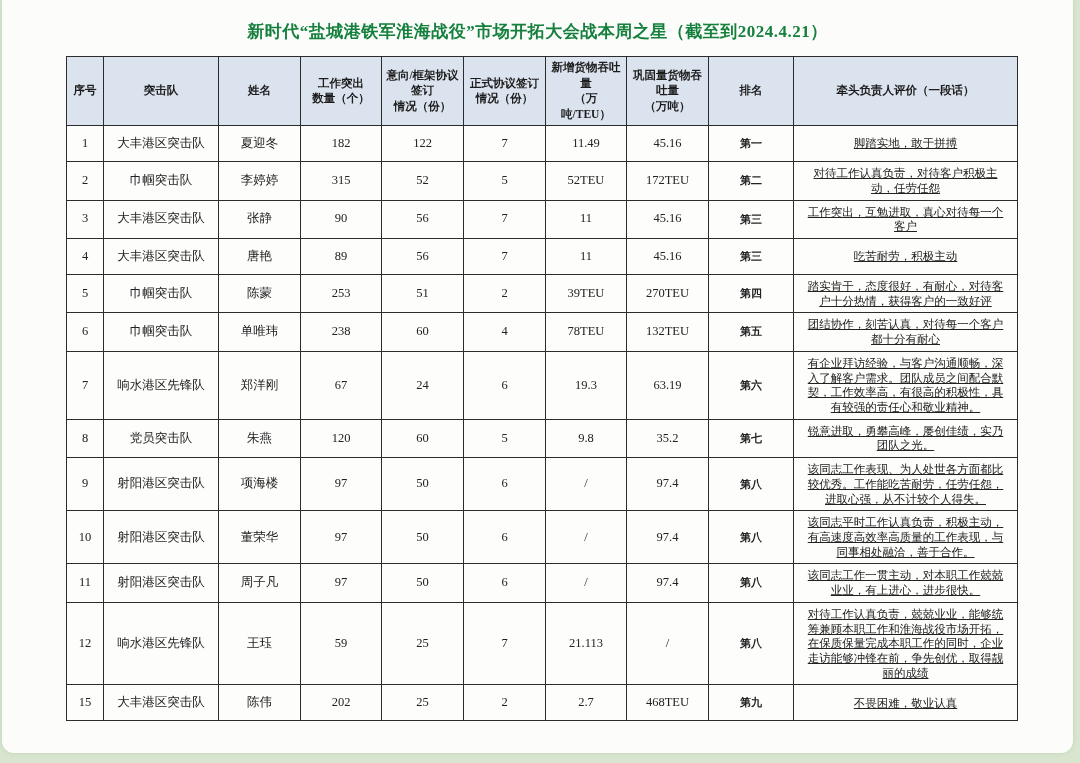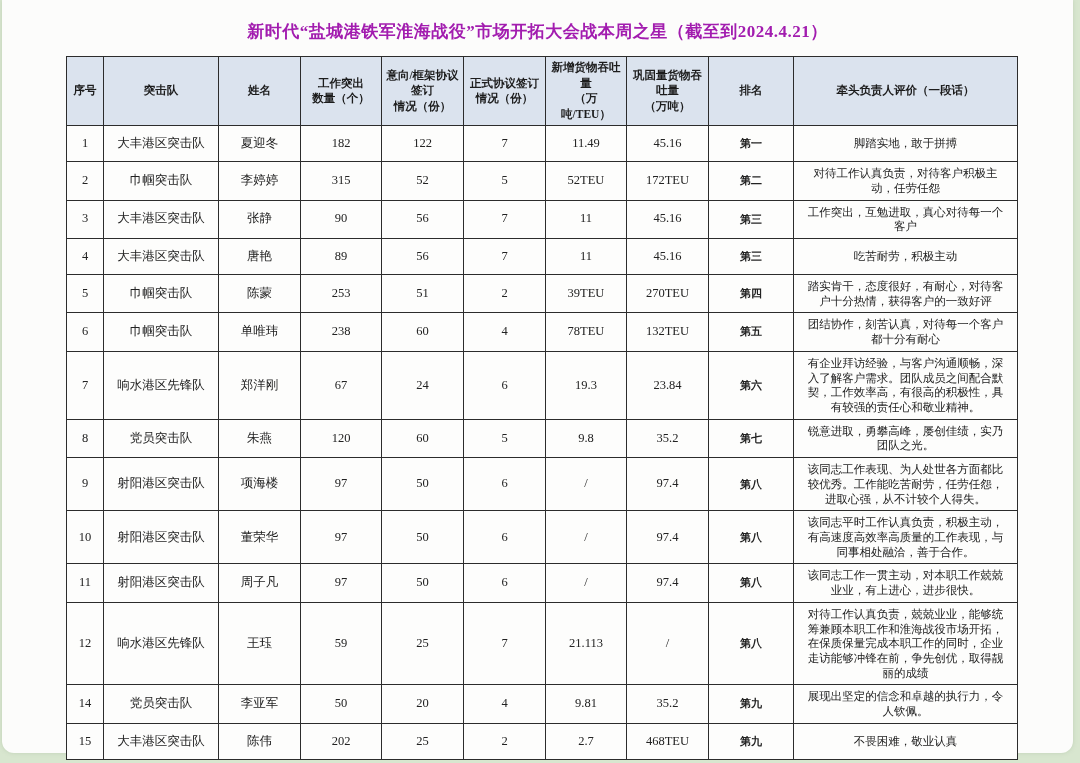--- a/index.html
+++ b/index.html
@@ -14,21 +14,21 @@
     left: 2px; top: 0; right: 7px; bottom: 10px;
     background: #fcfcfb;
     border-radius: 0 0 12px 12px;
     box-shadow: 0 0 4px rgba(150,170,140,0.35);
   }
   .doc-title {
     text-align: center;
     padding-top: 20px;
     font-size: 17px;
     font-weight: bold;
-    color: #a21caf;
+    color: #15803d;
     letter-spacing: 0.5px;
   }
   table.star-table {
     margin: 13px 0 0 64px;
     width: 951px;
     border-collapse: collapse;
     table-layout: fixed;
     color: #222;
   }
   .star-table th, .star-table td {
@@ -49,20 +49,21 @@
     font-size: 12.5px;
     line-height: 1.4;
     height: 36px;
     background: #fdfdfc;
   }
   .star-table td.col-rank { font-weight: bold; font-size: 11px; }
   .star-table td.col-leader_evaluation {
     font-size: 11.5px;
     line-height: 1.28;
     padding: 4px 9px;
+    text-decoration: underline;
   }
   
   col.c0 { width: 37px; }
   col.c1 { width: 115px; }
   col.c2 { width: 82px; }
   col.c3 { width: 81px; }
   col.c4 { width: 82px; }
   col.c5 { width: 82px; }
   col.c6 { width: 81px; }
   col.c7 { width: 82px; }
@@ -201,21 +202,21 @@
           <td class="col-leader_evaluation">团结协作，刻苦认真，对待每一个客户都十分有耐心</td>
         </tr>
         <tr>
           <td class="col-serial">7</td>
           <td class="col-team">响水港区先锋队</td>
           <td class="col-name">郑洋刚</td>
           <td class="col-visit_count">67</td>
           <td class="col-intent_agreements">24</td>
           <td class="col-formal_agreements">6</td>
           <td class="col-new_cargo_throughput">19.3</td>
-          <td class="col-consolidated_cargo_throughput">23.84</td>
+          <td class="col-consolidated_cargo_throughput">63.19</td>
           <td class="col-rank">第六</td>
           <td class="col-leader_evaluation">有企业拜访经验，与客户沟通顺畅，深入了解客户需求。团队成员之间配合默契，工作效率高，有很高的积极性，具有较强的责任心和敬业精神。</td>
         </tr>
         <tr>
           <td class="col-serial">8</td>
           <td class="col-team">党员突击队</td>
           <td class="col-name">朱燕</td>
           <td class="col-visit_count">120</td>
           <td class="col-intent_agreements">60</td>
           <td class="col-formal_agreements">5</td>
@@ -266,32 +267,20 @@
           <td class="col-name">王珏</td>
           <td class="col-visit_count">59</td>
           <td class="col-intent_agreements">25</td>
           <td class="col-formal_agreements">7</td>
           <td class="col-new_cargo_throughput">21.113</td>
           <td class="col-consolidated_cargo_throughput">/</td>
           <td class="col-rank">第八</td>
           <td class="col-leader_evaluation">对待工作认真负责，兢兢业业，能够统筹兼顾本职工作和淮海战役市场开拓，在保质保量完成本职工作的同时，企业走访能够冲锋在前，争先创优，取得靓丽的成绩</td>
         </tr>
         <tr>
-          <td class="col-serial">14</td>
-          <td class="col-team">党员突击队</td>
-          <td class="col-name">李亚军</td>
-          <td class="col-visit_count">50</td>
-          <td class="col-intent_agreements">20</td>
-          <td class="col-formal_agreements">4</td>
-          <td class="col-new_cargo_throughput">9.81</td>
-          <td class="col-consolidated_cargo_throughput">35.2</td>
-          <td class="col-rank">第九</td>
-          <td class="col-leader_evaluation">展现出坚定的信念和卓越的执行力，令人钦佩。</td>
-        </tr>
-        <tr>
           <td class="col-serial">15</td>
           <td class="col-team">大丰港区突击队</td>
           <td class="col-name">陈伟</td>
           <td class="col-visit_count">202</td>
           <td class="col-intent_agreements">25</td>
           <td class="col-formal_agreements">2</td>
           <td class="col-new_cargo_throughput">2.7</td>
           <td class="col-consolidated_cargo_throughput">468TEU</td>
           <td class="col-rank">第九</td>
           <td class="col-leader_evaluation">不畏困难，敬业认真</td>

